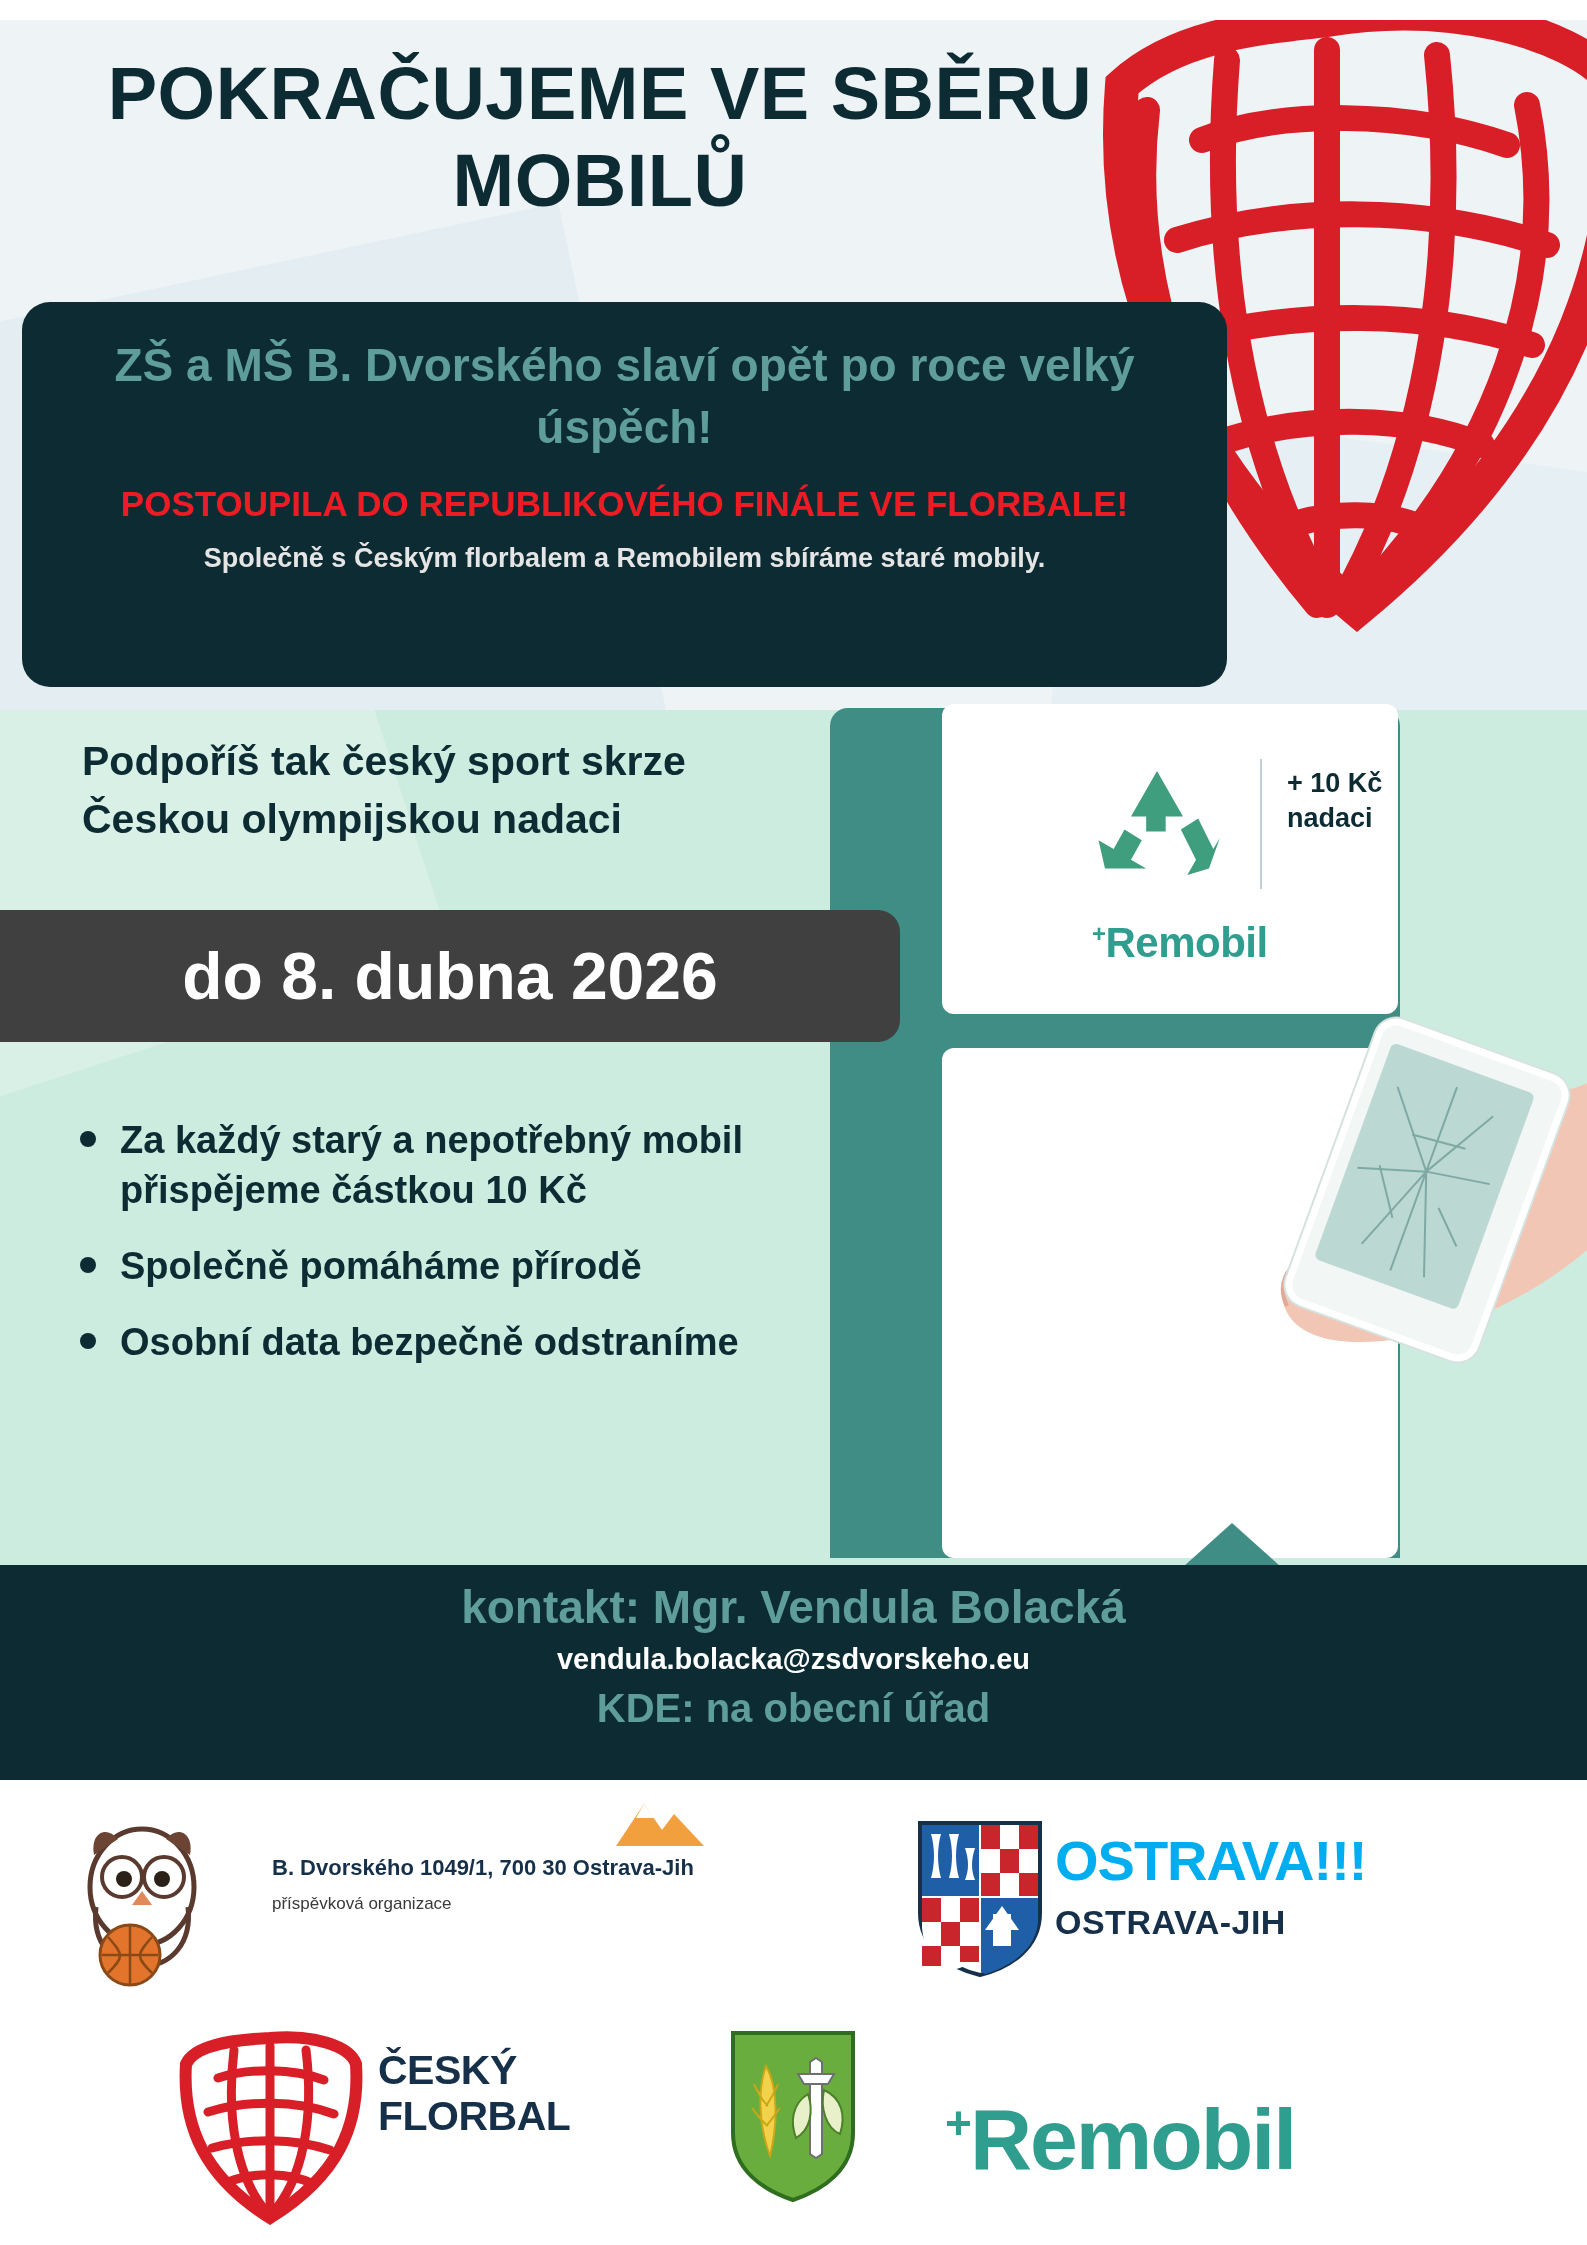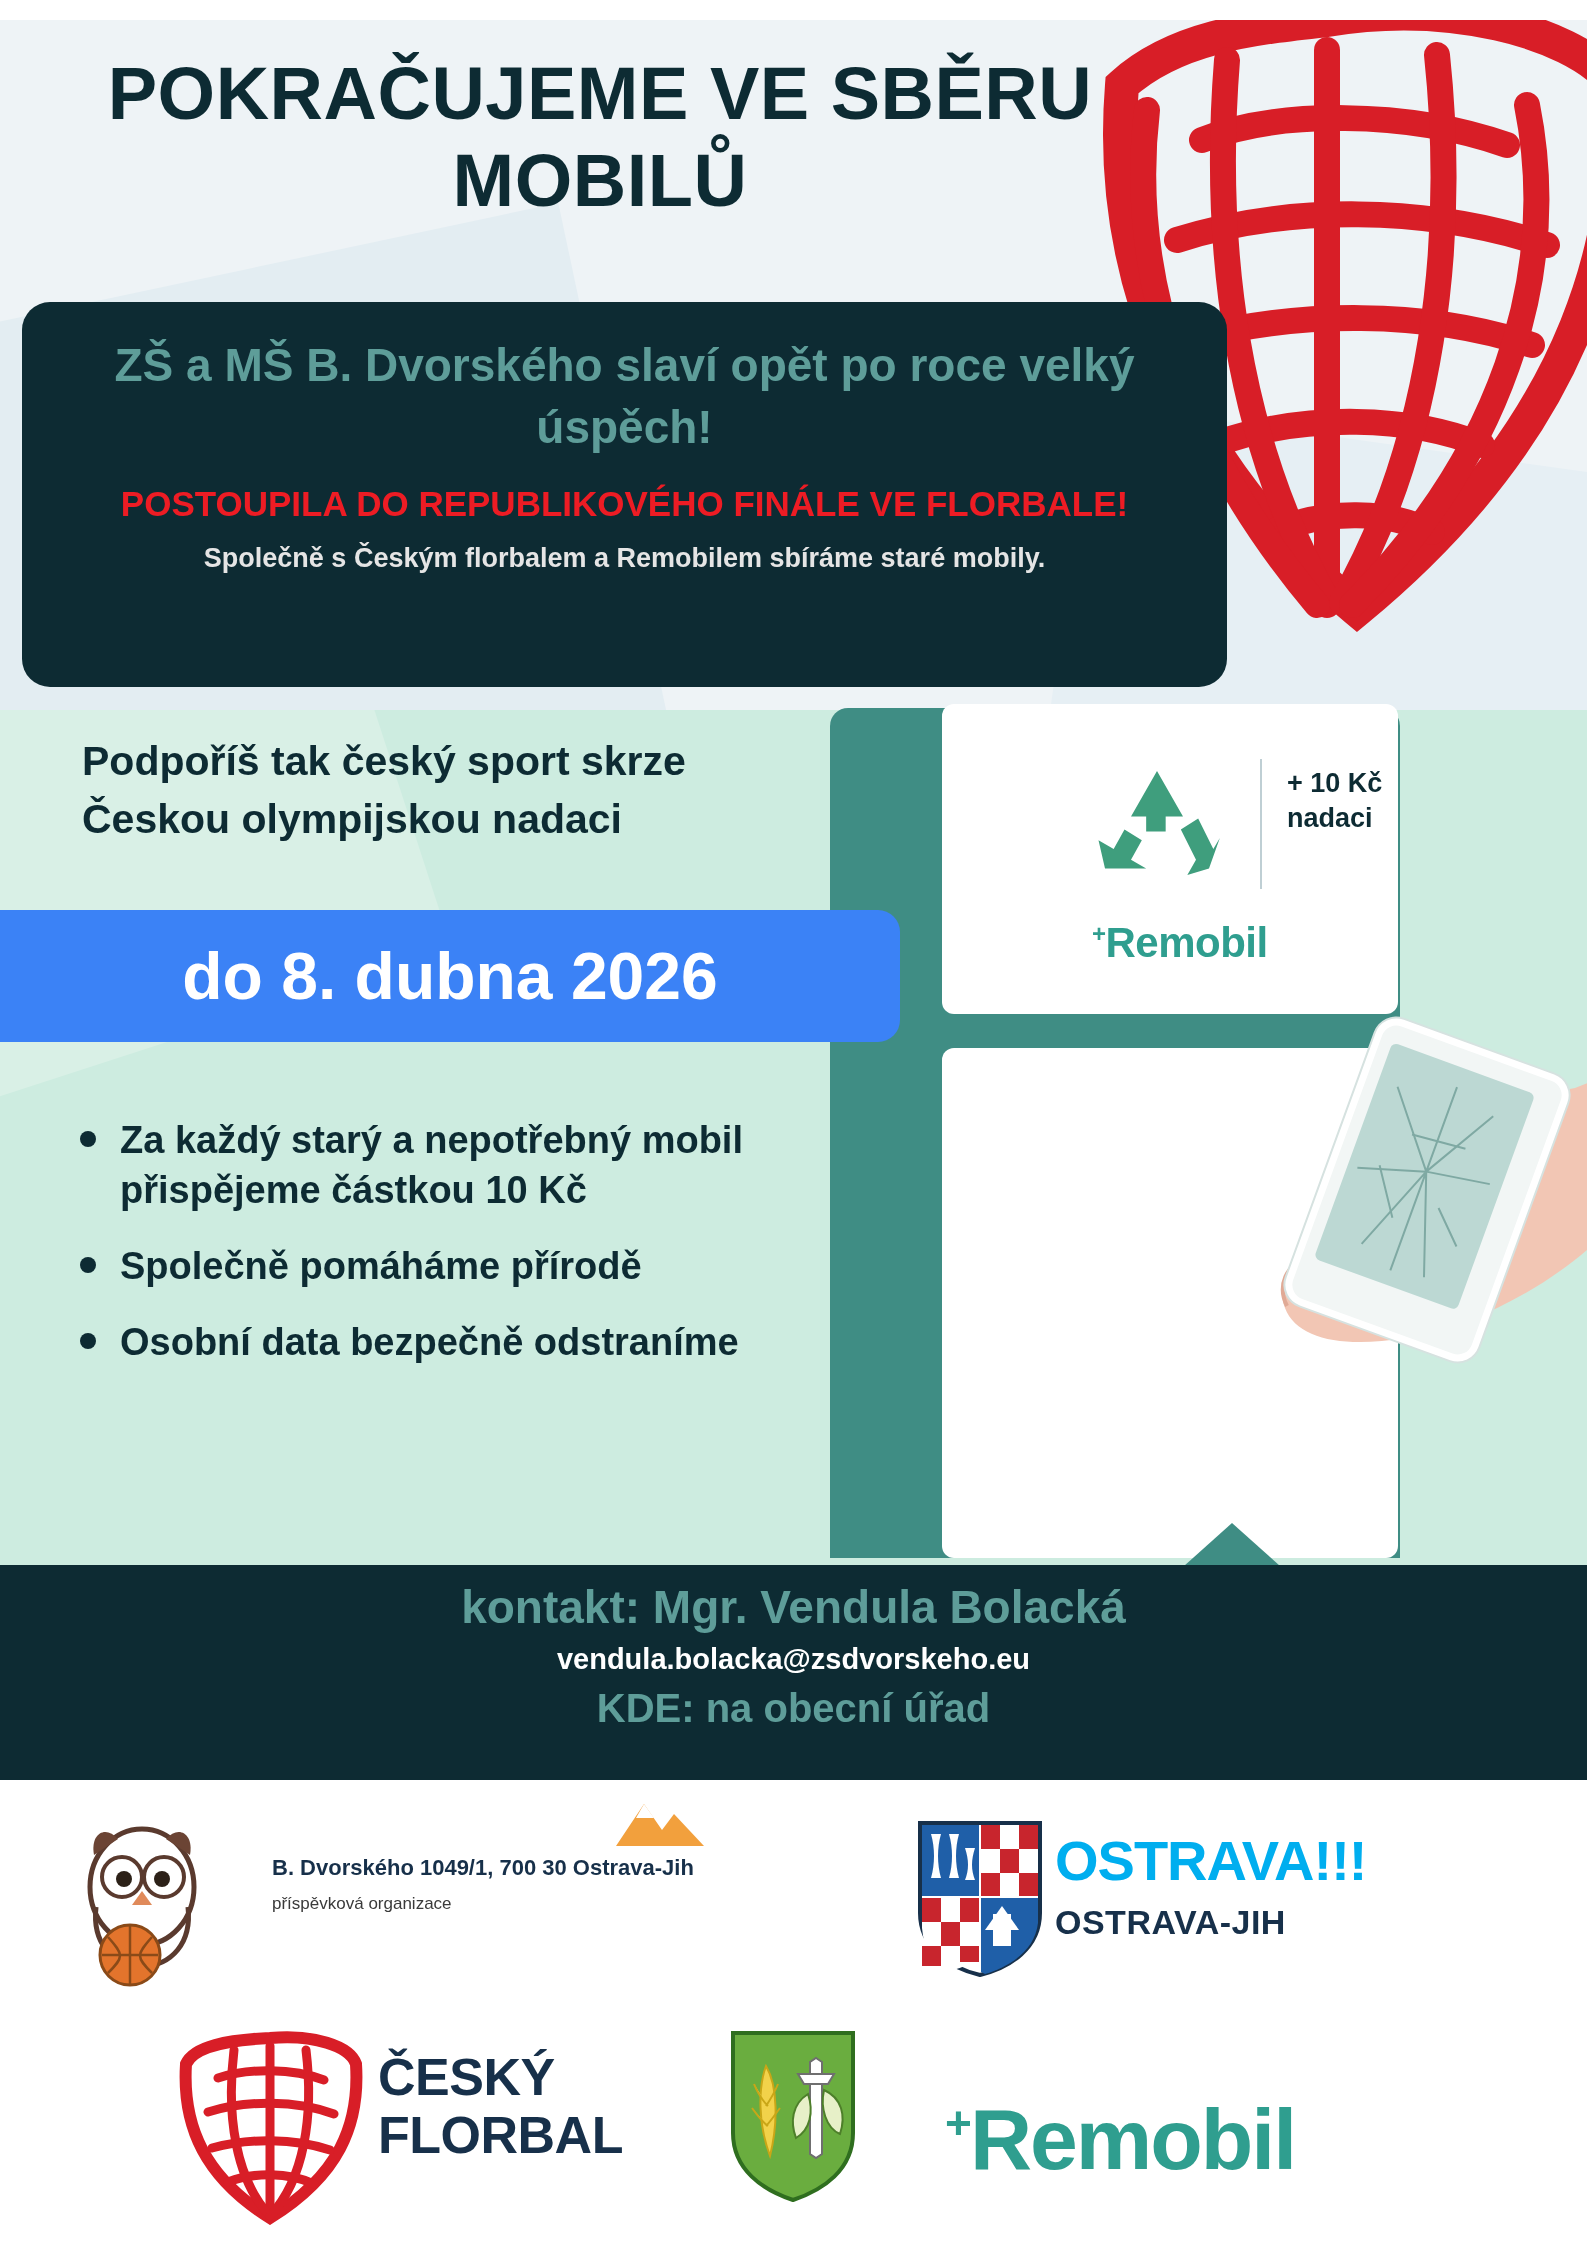--- a/index.html
+++ b/index.html
@@ -245,21 +245,21 @@
     color: #0d2b33;
     line-height: 1.42;
   }
 
   .date-badge {
     position: absolute;
     left: 0;
     top: 890px;
     width: 900px;
     height: 132px;
-    background: #3b82f6;
+    background: #404040;
     border-radius: 0 22px 22px 0;
     display: flex;
     align-items: center;
     justify-content: center;
   }
   .date-badge span {
     font-size: 66px;
     font-weight: bold;
     color: #ffffff;
   }
@@ -410,21 +410,21 @@
     position: absolute;
     left: 178px;
     top: 250px;
     width: 185px;
     height: 195px;
   }
   .cf-text {
     position: absolute;
     left: 378px;
     top: 268px;
-    font-size: 52px;
+    font-size: 41px;
     font-weight: bold;
     color: #17304a;
     line-height: 1.12;
     letter-spacing: -0.5px;
   }
 
   
   .village-shield {
     position: absolute;
     left: 728px;

